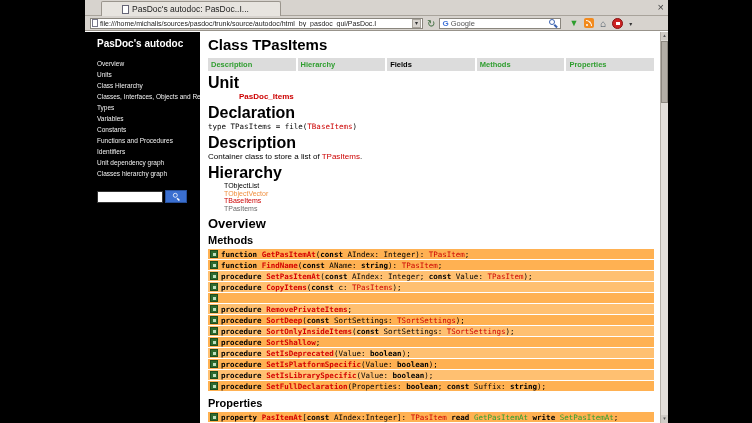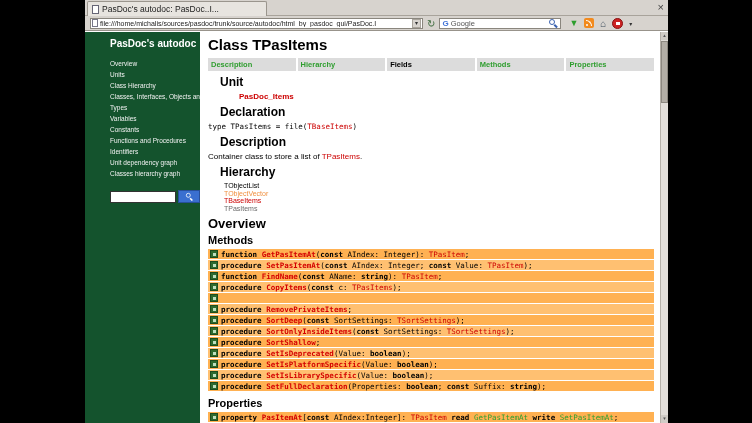--- a/index.html
+++ b/index.html
@@ -5,23 +5,23 @@
   * { box-sizing: border-box; }
   body {
     margin: 0; background: #000; width: 752px; height: 423px;
     position: relative; overflow: hidden;
     font-family: "Liberation Sans", sans-serif;
   }
   #window { position: absolute; left: 85px; top: 0; width: 583px; height: 423px; background: #fff; }
 
   
   #tabbar { position: absolute; top: 0; left: 0; right: 0; height: 16px; background: #d7d3ce; border-bottom: 1px solid #a8a39b; }
-  .tab { position: absolute; left: 2px; top: 1px; width: 180px; height: 15px; background: #e7e4df;
+  .tab { position: absolute; left: 16px; top: 1px; width: 180px; height: 15px; background: #e7e4df;
          border: 1px solid #9a958d; border-bottom: none; border-radius: 2px 2px 0 0;
-         display: flex; align-items: center; gap: 3px; padding: 0 4px; }
+         display: flex; align-items: center; gap: 3px; padding: 0 20px; }
   .page-icon { width: 7px; height: 9px; background: #fff; border: 1px solid #667; flex: 0 0 auto; }
   .tab-title { font-size: 8.5px; color: #222; white-space: nowrap; overflow: hidden; }
   .tabbar-close { position: absolute; right: 4px; top: 0; font-size: 11px; color: #444; line-height: 15px; cursor: pointer; }
 
   #navbar { position: absolute; top: 16px; left: 0; right: 0; height: 15px; background: #d7d3ce;
             border-bottom: 1px solid #98938b; display: flex; align-items: center; gap: 4px; padding: 0 5px; }
   .url-field { display: flex; align-items: center; height: 11px; background: #fff; border: 1px solid #8a867e;
                flex: 0 0 333px; padding: 0 1px; gap: 2px; }
   .url-favicon { width: 6px; height: 8px; background: #fff; border: 1px solid #778; flex: 0 0 auto; }
   .url-text { font-size: 7px; color: #222; white-space: nowrap; overflow: hidden; flex: 1; }
@@ -45,39 +45,39 @@
                  border-top: 1.5px solid #fff; border-right: 1.5px solid #fff; border-radius: 0 100% 0 0; }
   .rss::after { content: ""; position: absolute; left: 2px; bottom: 2px; width: 2px; height: 2px;
                 background: #fff; border-radius: 50%; }
   .home-glyph { font-size: 10px; color: #3a4a5a; line-height: 11px; cursor: pointer; }
   .abp { width: 11px; height: 11px; border-radius: 50%; background: #cc2222; border: 1px solid #881111;
          position: relative; cursor: pointer; }
   .abp::after { content: ""; position: absolute; left: 2.5px; top: 3px; width: 4px; height: 3px; background: #fff; }
   .abp-caret { font-size: 6px; color: #333; cursor: pointer; }
 
   
-  #sidebar { position: absolute; left: 0; top: 32px; width: 115px; bottom: 0; background: #14532d;
-             color: #eee; padding: 6px 0 0 25px; overflow: hidden; }
+  #sidebar { position: absolute; left: 0; top: 32px; width: 115px; bottom: 0; background: #000000;
+             color: #eee; padding: 6px 0 0 12px; overflow: hidden; }
   .sb-title { font-size: 10px; font-weight: bold; margin-bottom: 9px; color: #fff; }
   .side-item { font-size: 6.5px; line-height: 11px; white-space: nowrap; overflow: hidden;
                color: #f2f2f2; cursor: pointer; }
   .sb-search { margin-top: 11px; display: flex; gap: 2px; align-items: center; }
   .sb-input { width: 66px; height: 12px; border: 1px solid #333; background: #fff; padding: 0 2px; font-size: 7px; }
   .sb-btn { width: 22px; height: 13px; background: #3a6fd0; border: 1px solid #28509a; display: flex;
             align-items: center; justify-content: center; color: #fff; cursor: pointer; }
   .sb-btn .mag { transform: scale(0.8); }
 
   
   #main { position: absolute; left: 115px; top: 32px; right: 8px; bottom: 0; background: #fff;
           overflow: hidden; padding: 3px 6px 0 8px; }
   h1.page-title { font-size: 15px; line-height: 17px; margin: 1px 0 5px; color: #000; font-weight: bold; }
   .navtable { display: flex; gap: 2px; margin-bottom: 5px; }
   .nav-cell { flex: 1; background: #dcdcdc; font-size: 7.5px; font-weight: bold; padding: 2px 0 2px 3px; color: #000; }
   .nav-cell.link { color: #2f9e2f; cursor: pointer; }
-  h2.sec { font-size: 12px; line-height: 13px; font-weight: bold; margin: 4px 12px 3px; }
+  h2.sec { font-size: 16px; line-height: 13px; font-weight: bold; margin: 4px 0 3px; }
   h2.overview { font-size: 13px; line-height: 14px; font-weight: bold; margin: 5px 0 3px; }
   h3.sub { font-size: 11px; line-height: 12px; font-weight: bold; margin: 3px 0 3px; }
   .small-line { font-size: 8px; line-height: 9px; margin: 0 0 5px; }
   .code { font-family: "DejaVu Sans Mono", monospace; font-size: 7.5px; }
   .unit-link { color: #cc0000; font-weight: bold; cursor: pointer; padding-left: 31px; }
   .seg.kw { font-weight: bold; color: #000; }
   .seg.pl { color: #000; }
   .seg.name { color: #d40000; font-weight: bold; }
   .seg.tlink { color: #cc0000; cursor: pointer; }
   .seg.glink { color: #2f9e2f; cursor: pointer; }
@@ -190,27 +190,27 @@
       </div>
 
     <h2 class="overview">Overview</h2>
 
     <h3 class="sub">Methods</h3>
     <div class="m-table">
         <div class="m-row">
           <span class="m-icon"></span>
           <span class="m-code"><span class="seg kw">function </span><span class="seg name">GetPasItemAt</span><span class="seg pl">(</span><span class="seg kw">const</span><span class="seg pl"> AIndex: Integer): </span><span class="seg tlink">TPasItem</span><span class="seg pl">;</span></span>
         </div>
+        <div class="m-row">
+          <span class="m-icon"></span>
+          <span class="m-code"><span class="seg kw">function </span><span class="seg name">FindName</span><span class="seg pl">(</span><span class="seg kw">const</span><span class="seg pl"> AName: </span><span class="seg kw">string</span><span class="seg pl">): </span><span class="seg tlink">TPasItem</span><span class="seg pl">;</span></span>
+        </div>
         <div class="m-row alt">
           <span class="m-icon"></span>
           <span class="m-code"><span class="seg kw">procedure </span><span class="seg name">SetPasItemAt</span><span class="seg pl">(</span><span class="seg kw">const</span><span class="seg pl"> AIndex: Integer; </span><span class="seg kw">const</span><span class="seg pl"> Value: </span><span class="seg tlink">TPasItem</span><span class="seg pl">);</span></span>
-        </div>
-        <div class="m-row">
-          <span class="m-icon"></span>
-          <span class="m-code"><span class="seg kw">function </span><span class="seg name">FindName</span><span class="seg pl">(</span><span class="seg kw">const</span><span class="seg pl"> AName: </span><span class="seg kw">string</span><span class="seg pl">): </span><span class="seg tlink">TPasItem</span><span class="seg pl">;</span></span>
         </div>
         <div class="m-row alt">
           <span class="m-icon"></span>
           <span class="m-code"><span class="seg kw">procedure </span><span class="seg name">CopyItems</span><span class="seg pl">(</span><span class="seg kw">const</span><span class="seg pl"> c: </span><span class="seg tlink">TPasItems</span><span class="seg pl">);</span></span>
         </div>
         <div class="m-row">
           <span class="m-icon"></span>
         </div>
         <div class="m-row alt">
           <span class="m-icon"></span>

